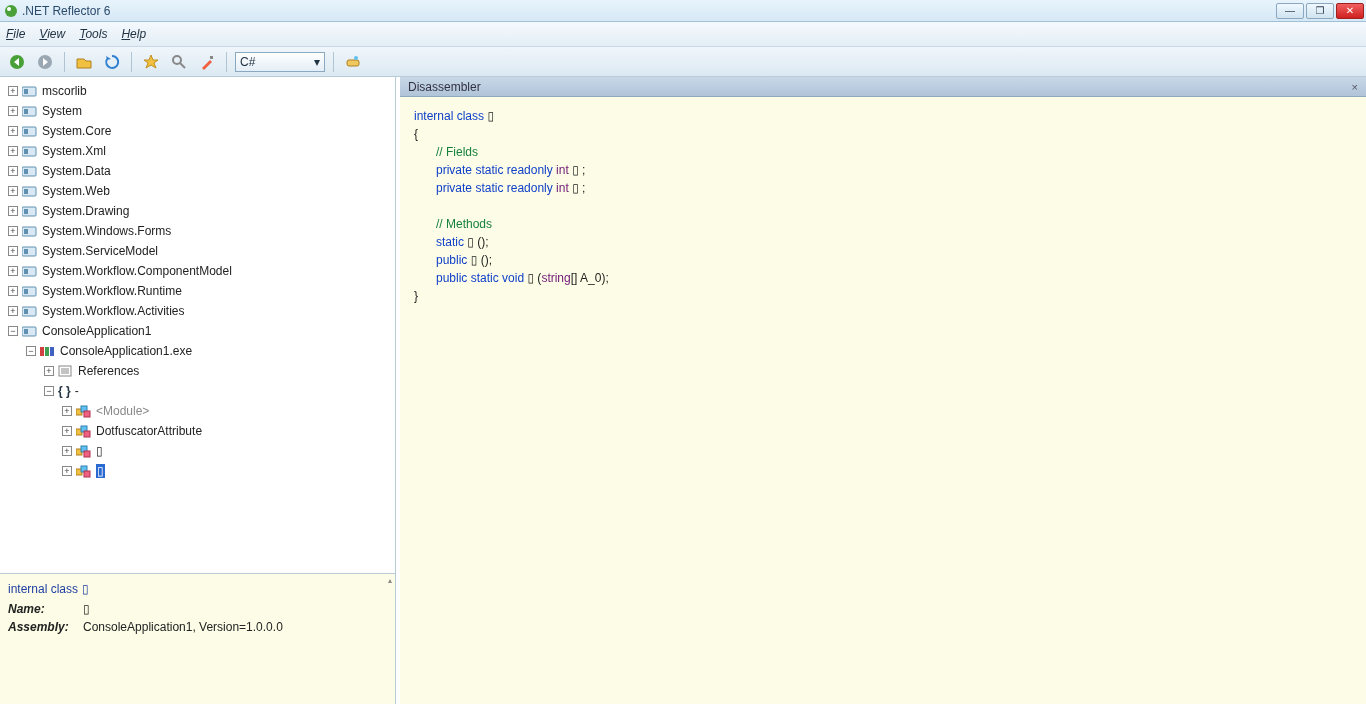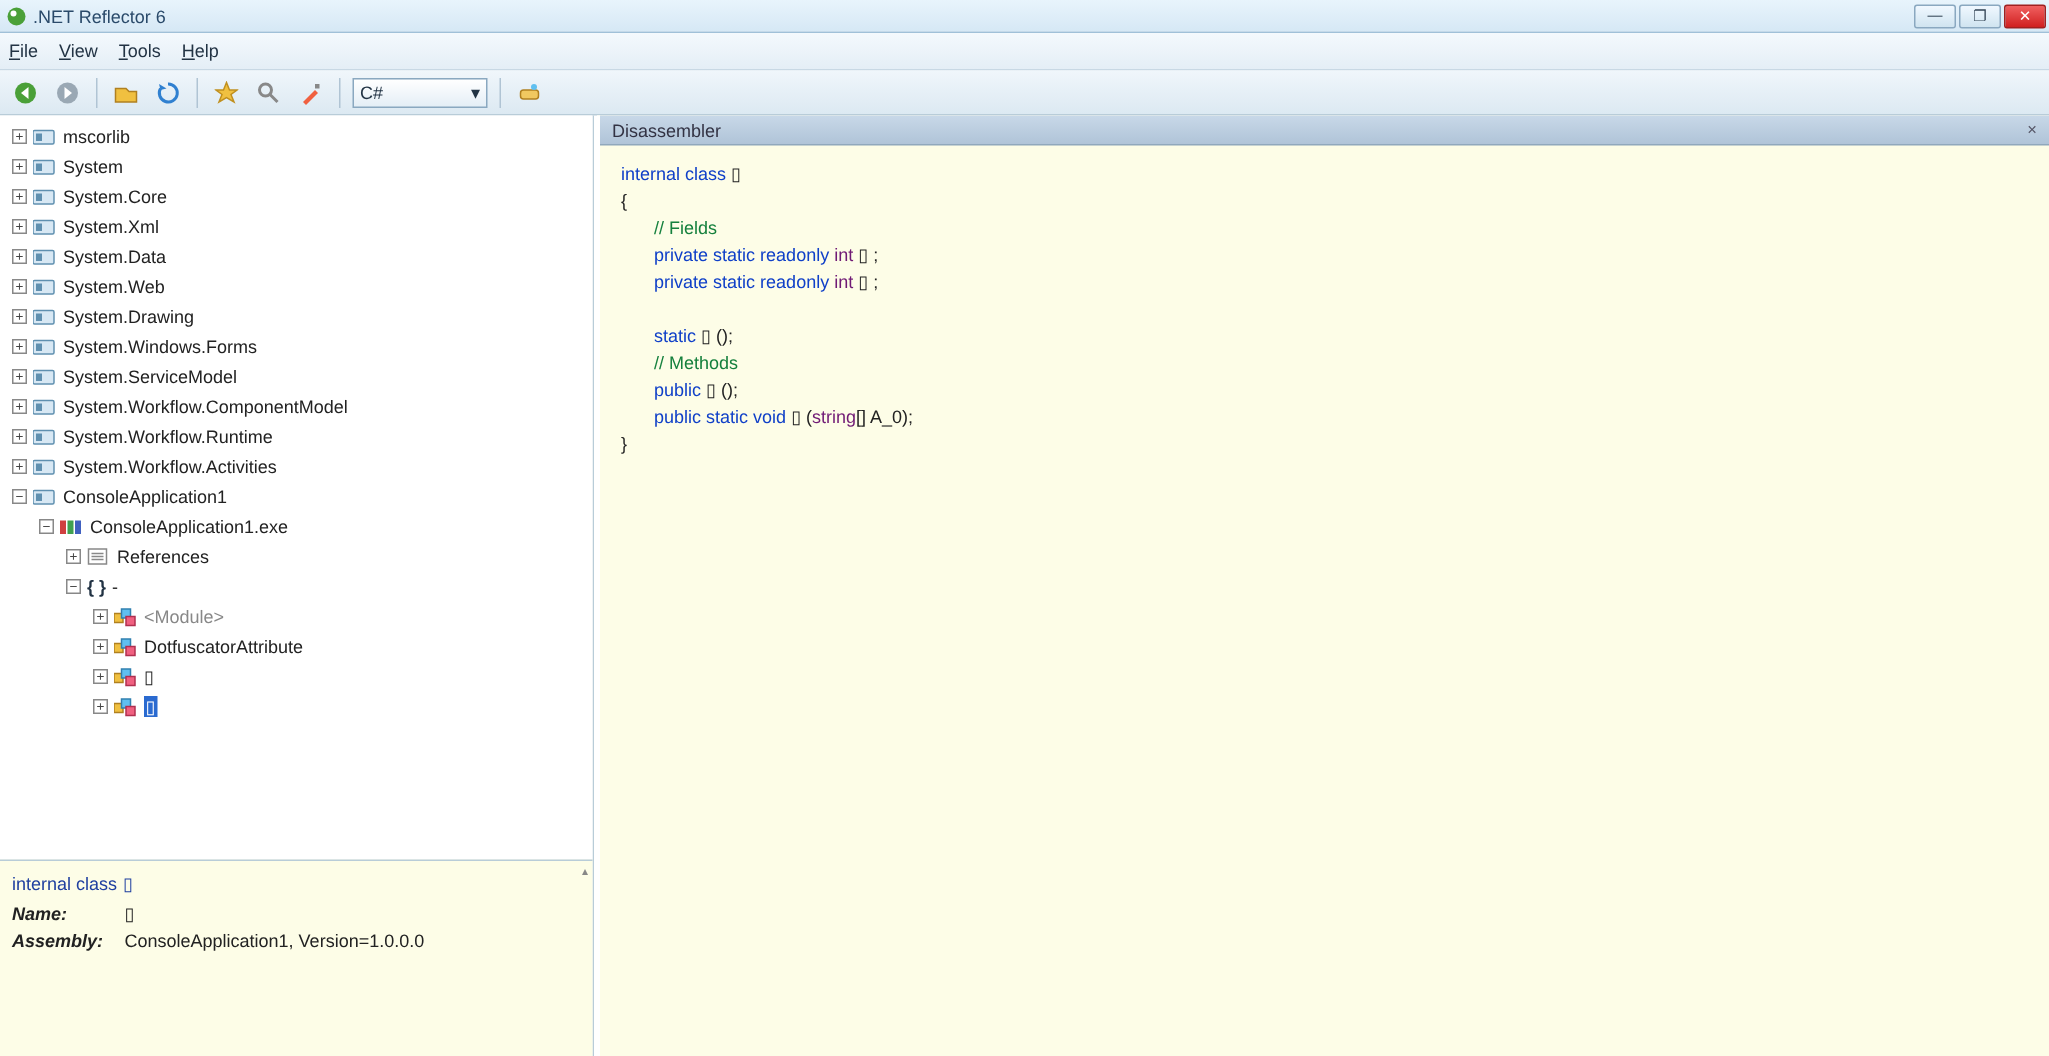--- a/index.html
+++ b/index.html
@@ -5,21 +5,21 @@
 * { margin: 0; padding: 0; box-sizing: border-box; font-family: "Segoe UI", Tahoma, sans-serif; font-size: 12px; }
 html, body { width: 1366px; height: 704px; overflow: hidden; background: #fff; }
 
 .titlebar { height: 22px; background: linear-gradient(#e8f4fc, #d6e8f5); border-bottom: 1px solid #a0c0d8; display: flex; align-items: center; padding-left: 4px; }
 .titlebar .app-icon { width: 14px; height: 14px; margin-right: 4px; display: inline-flex; }
 .titlebar .title { color: #2a4a6a; font-size: 12px; }
 .winbtns { margin-left: auto; display: flex; gap: 2px; padding-right: 2px; }
 .winbtn { width: 28px; height: 16px; border: 1px solid #8aa8c0; background: linear-gradient(#f0f8ff,#d0e4f0); border-radius: 2px; display: flex; align-items: center; justify-content: center; font-size: 10px; color: #345; }
 .winbtn.close { background: linear-gradient(#f06060,#d02020); color: #fff; border-color: #a02020; }
 
-.menubar { height: 24px; background: linear-gradient(#f4f9fd,#e4eef6); border-bottom: 1px solid #c8d8e4; display: flex; align-items: center; padding: 12px 6px; gap: 14px; }
+.menubar { height: 24px; background: linear-gradient(#f4f9fd,#e4eef6); border-bottom: 1px solid #c8d8e4; display: flex; align-items: center; padding: 12px 6px; gap: 14px; font-style: italic; }
 .menubar .menuitem { color: #234; cursor: default; }
 .menubar .menuitem u { text-decoration: underline; }
 
 .toolbar { height: 30px; background: linear-gradient(#f0f6fb,#dce9f2); border-bottom: 1px solid #b8ccd8; display: flex; align-items: center; padding: 0 6px; gap: 6px; }
 .toolbar .sep { width: 1px; height: 20px; background: #b0c4d4; margin: 0 2px; }
 .tbtn { width: 22px; height: 22px; display: flex; align-items: center; justify-content: center; border: 1px solid transparent; cursor: default; }
 .lang-select { width: 90px; height: 20px; border: 1px solid #8aa8c0; background: linear-gradient(#fff,#e4eef6); display: flex; align-items: center; padding: 0 4px; font-size: 11px; color: #234; justify-content: space-between; }
 
 .workspace { display: flex; height: calc(704px - 22px - 24px - 30px); }
 
@@ -367,20 +367,20 @@
       <span>Disassembler</span>
       <span class="pane-close">×</span>
     </div>
     <div class="code">
       <div><span class="kw">internal</span> <span class="kw">class</span> <span class="pn">▯</span></div>
       <div class="pn">{</div>
       <div class="indent1 cm">// Fields</div>
       <div class="indent1"><span class="kw">private</span> <span class="kw">static</span> <span class="kw">readonly</span> <span class="ty">int</span> <span class="pn">▯</span> <span class="pn">;</span></div>
       <div class="indent1"><span class="kw">private</span> <span class="kw">static</span> <span class="kw">readonly</span> <span class="ty">int</span> <span class="pn">▯</span> <span class="pn">;</span></div>
       <div>&nbsp;</div>
+      <div class="indent1 cm">// Methods</div>
       <div class="indent1"><span class="kw">static</span> <span class="pn">▯</span> <span class="pn">();</span></div>
-      <div class="indent1 cm">// Methods</div>
       <div class="indent1"><span class="kw">public</span> <span class="pn">▯</span> <span class="pn">();</span></div>
       <div class="indent1"><span class="kw">public</span> <span class="kw">static</span> <span class="kw">void</span> <span class="pn">▯</span><span class="pn"> (</span><span class="ty">string</span><span class="pn">[] A_0);</span></div>
       <div class="pn">}</div>
     </div>
   </div>
 </div>
 
 </body></html>

